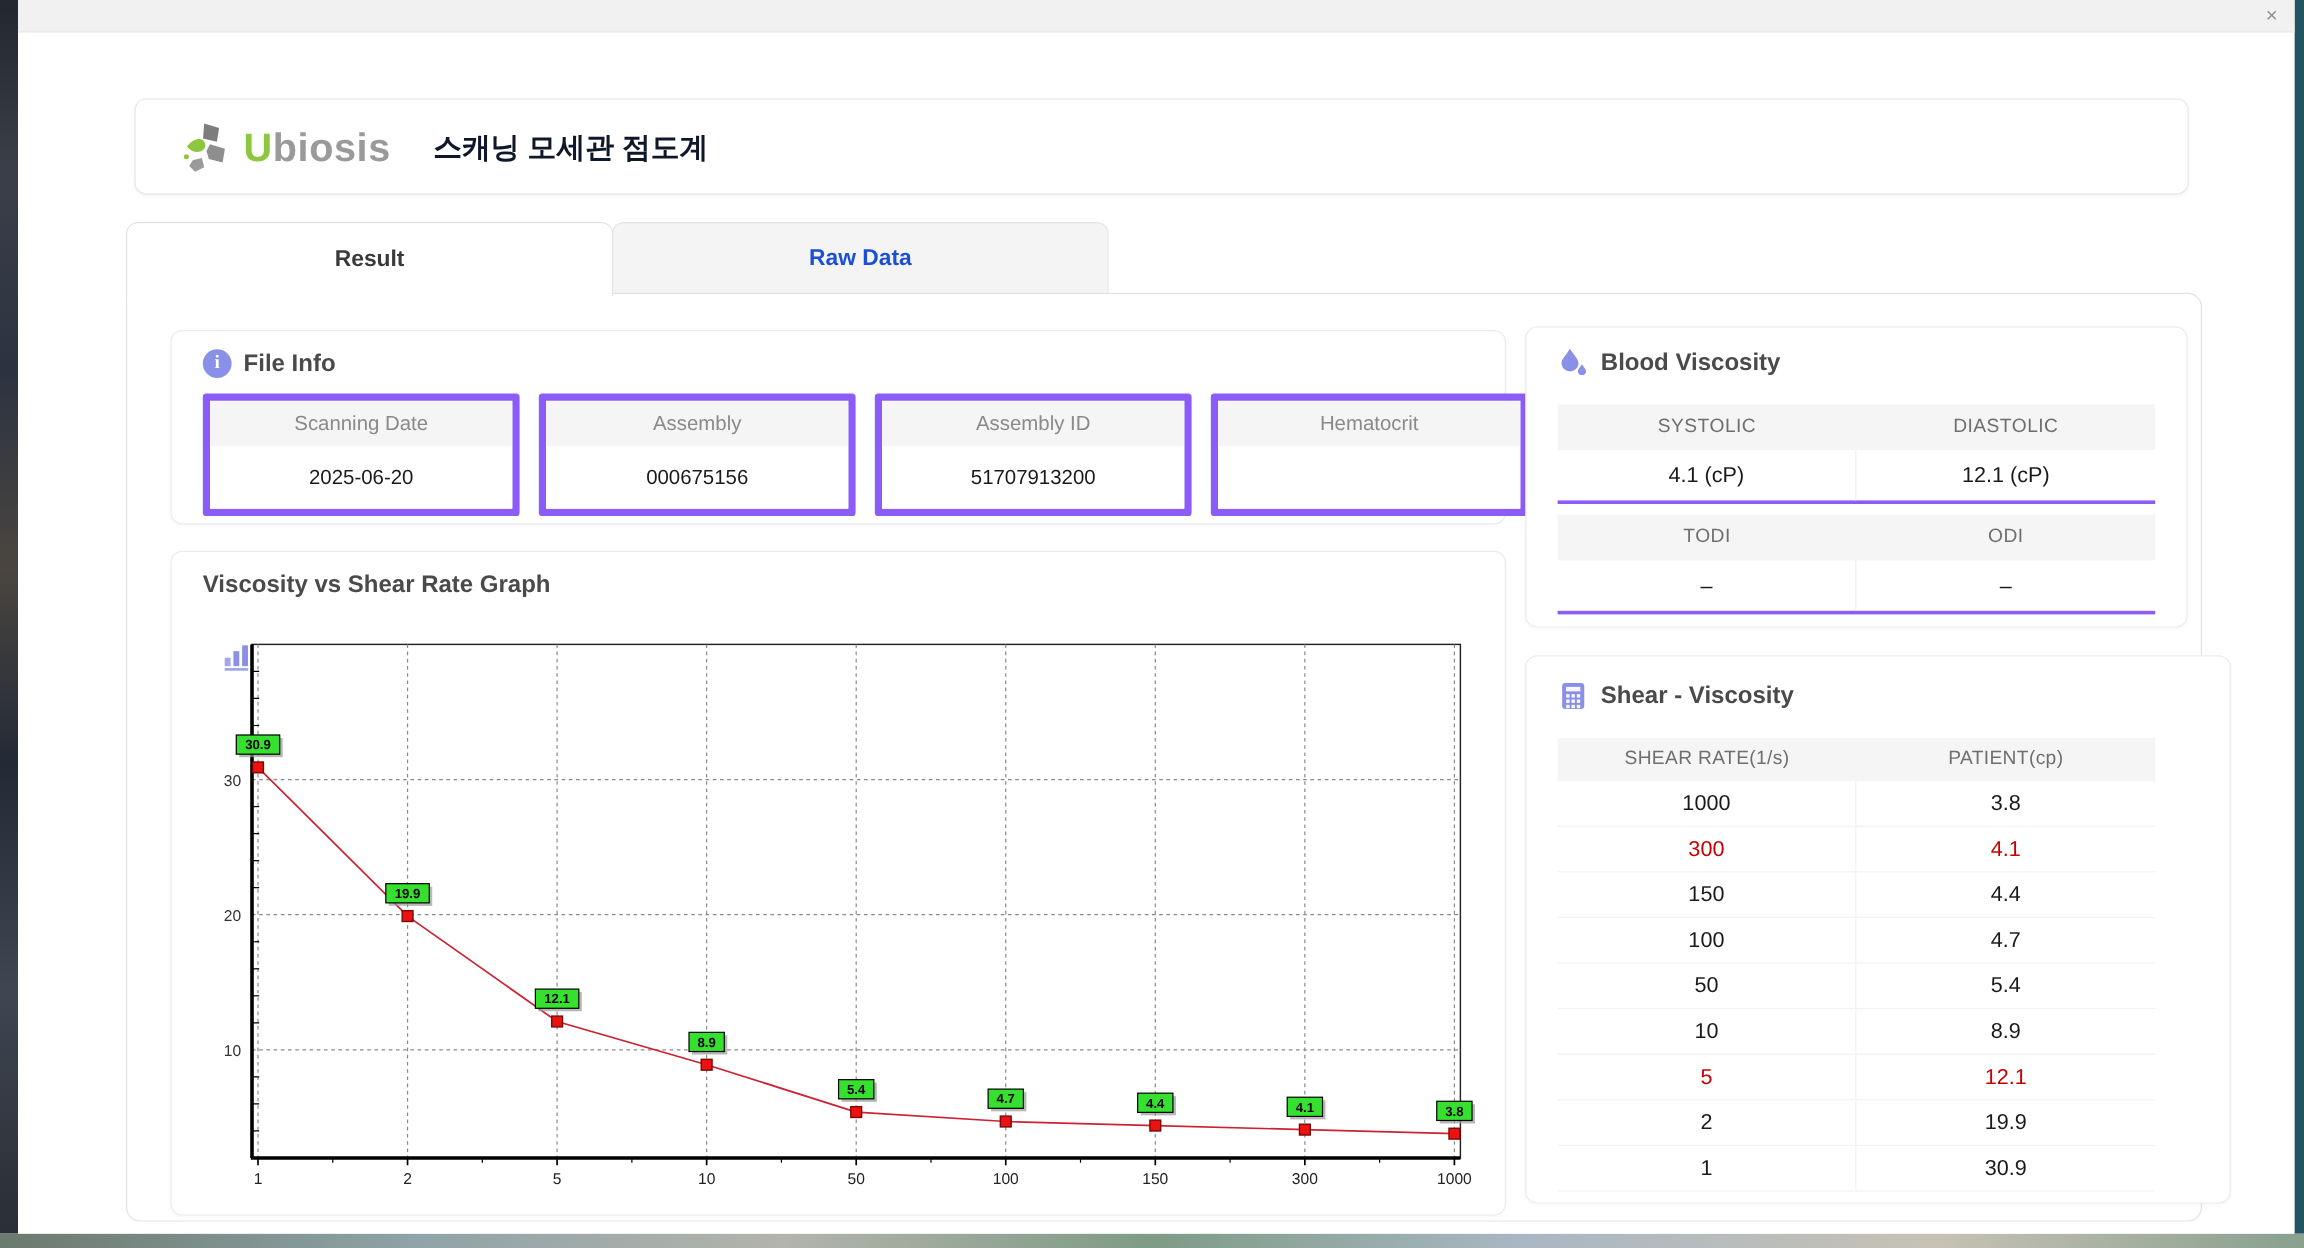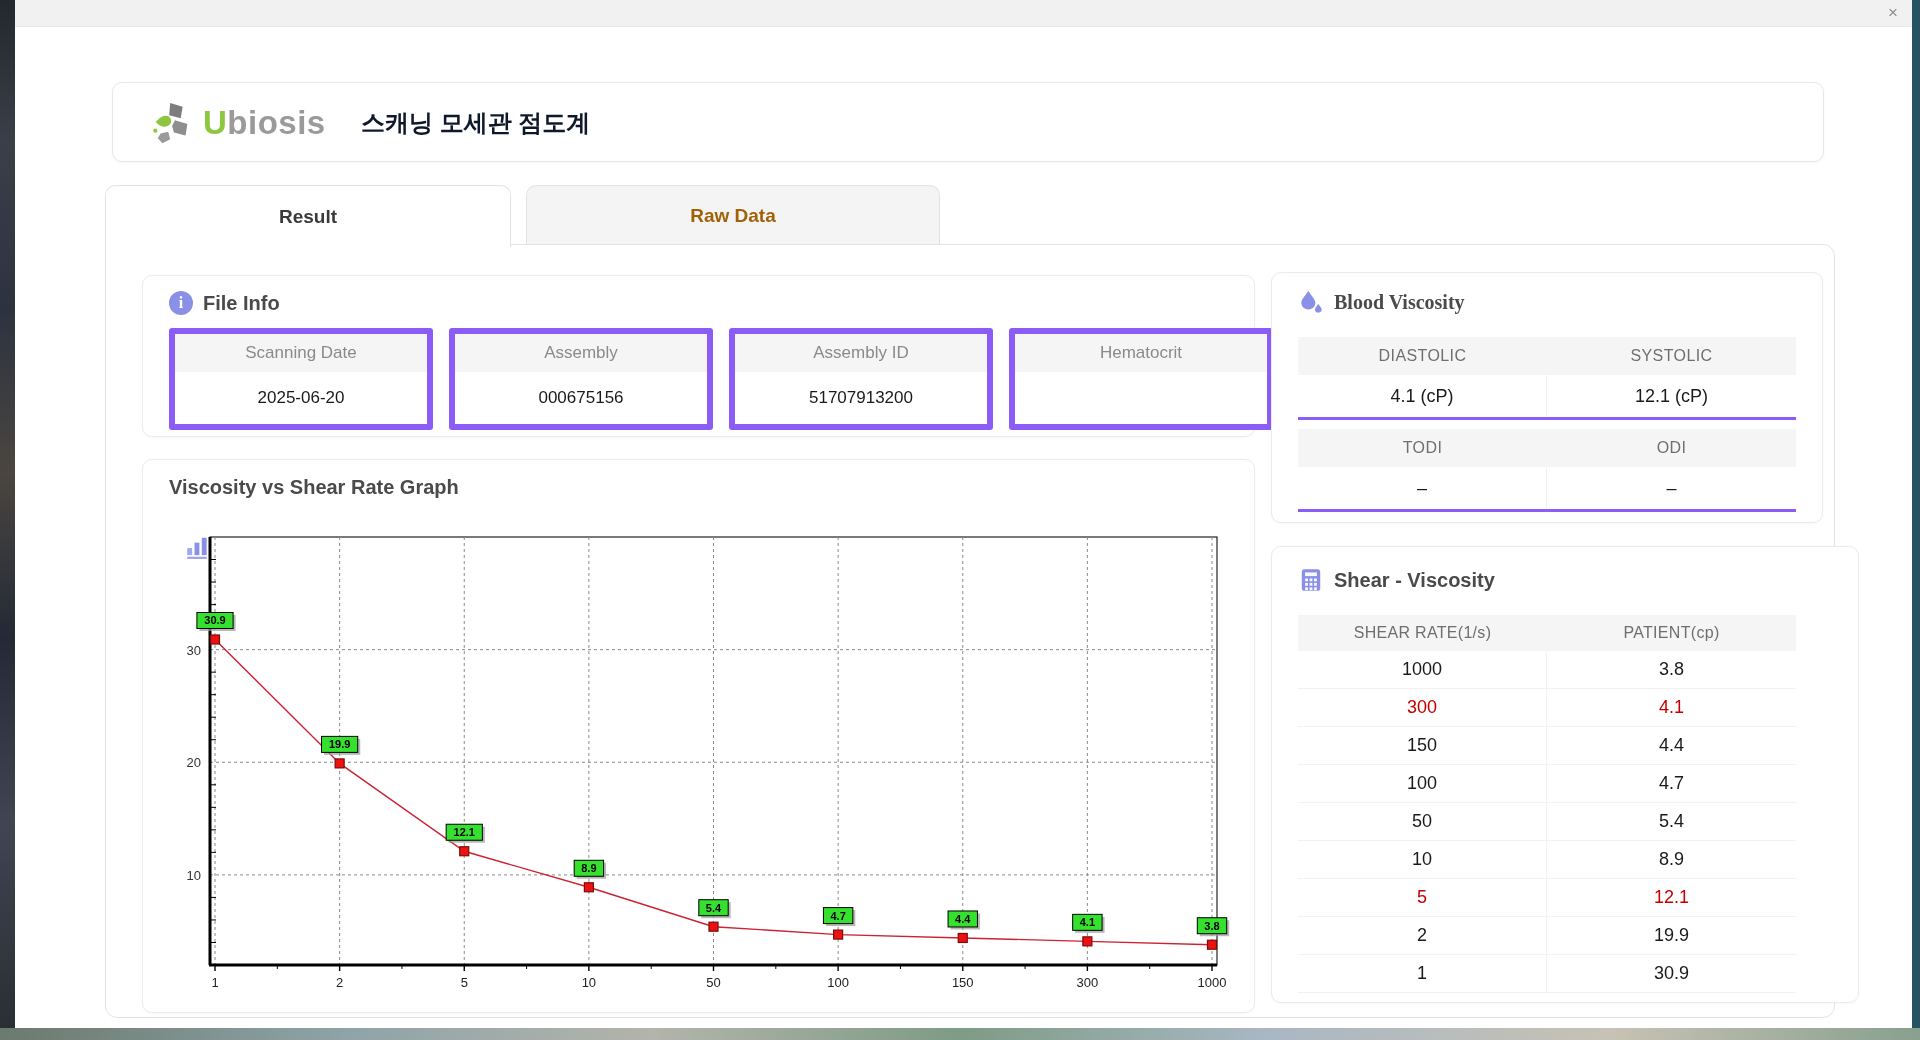--- a/index.html
+++ b/index.html
@@ -17,21 +17,21 @@
   .header-card{position:absolute;left:97px;top:82px;width:1710px;height:78px;background:#fff;
     border:1px solid #e7e7e7;border-radius:10px;box-shadow:0 1px 3px rgba(0,0,0,.04);}
   .logo-wrap{position:absolute;left:38px;top:17px;display:flex;align-items:center;}
   .logo-text{font-size:33px;font-weight:bold;letter-spacing:.5px;margin-left:6px;color:#9a9a9a;}
   .logo-text .u{color:#8dc63f;}
   .app-title{position:absolute;left:248px;top:24px;font-size:24px;font-weight:bold;color:#0f172a;}
 
   .tab{position:absolute;top:185px;display:flex;align-items:center;justify-content:center;
        font-size:19px;font-weight:bold;border:1px solid #e3e3e3;border-bottom:none;border-radius:10px 10px 0 0;}
   .tab-result{left:90px;width:404px;height:61px;background:#fff;color:#3a3a3a;z-index:3;}
-  .tab-raw{left:511px;width:412px;height:59px;background:#f4f4f4;color:#a16207;z-index:1;}
+  .tab-raw{left:495px;width:412px;height:59px;background:#f4f4f4;color:#1d4ed8;z-index:1;}
 
   .content-panel{position:absolute;left:90px;top:244px;width:1728px;height:772px;background:#fff;
     border:1px solid #e3e3e3;border-radius:0 12px 12px 12px;z-index:2;}
 
   .card{position:absolute;background:#fff;border:1px solid #ebebeb;border-radius:10px;box-shadow:0 1px 3px rgba(0,0,0,.03);}
   .card-title{position:absolute;left:26px;display:flex;align-items:center;gap:10px;
     font-size:20px;font-weight:bold;color:#4a4a4a;}
 
   .file-info{left:36px;top:30px;width:1111px;height:160px;}
   .fi-fields{position:absolute;left:26px;top:44px;display:flex;gap:16px;}
@@ -223,31 +223,31 @@
             <rect x="917.175" y="398.84736842105264" width="29.4" height="16" fill="#9a9a9a" opacity="0.7"></rect>
             <rect x="914.675" y="396.34736842105264" width="29.4" height="16" fill="#35e02e" stroke="#000000" stroke-width="1"></rect>
             <text x="929.375" y="408.34736842105264" text-anchor="middle" font-size="11" font-weight="bold" fill="#000">4.1</text>
             <rect x="1041.8" y="402.2263157894737" width="29.4" height="16" fill="#9a9a9a" opacity="0.7"></rect>
             <rect x="1039.3" y="399.7263157894737" width="29.4" height="16" fill="#35e02e" stroke="#000000" stroke-width="1"></rect>
             <text x="1054" y="411.7263157894737" text-anchor="middle" font-size="11" font-weight="bold" fill="#000">3.8</text>
           </svg>
       </div>
 
       <div class="card blood-card">
-        <div class="card-title" style="top:16px;font-family:Liberation Serif, serif;">
+        <div class="card-title" style="top:16px;">
           <svg width="26" height="26" viewBox="0 0 24 24">
             <path d="M9.5,1.5 C7,6 3,9 3,13.2 A6.6,6.6 0 0 0 16.1,13.2 C16.1,9 12,6 9.5,1.5 Z" fill="#8a90e8"></path>
             <path d="M18.7,13.5 C17.4,15.8 15.6,17.2 15.6,19.1 A3.2,3.2 0 0 0 21.9,19.1 C21.9,17.2 20,15.8 18.7,13.5 Z" fill="#8a90e8"></path>
           </svg>
           <span>Blood Viscosity</span>
         </div>
         <div class="mini-table" style="top:64px;">
           <div class="mt-head">
+            <div>SYSTOLIC</div>
             <div>DIASTOLIC</div>
-            <div>SYSTOLIC</div>
           </div>
           <div class="mt-val">
             <div>4.1 (cP)</div>
             <div>12.1 (cP)</div>
           </div>
         </div>
         <div class="mini-table" style="top:156px;">
           <div class="mt-head">
             <div>TODI</div>
             <div>ODI</div>

